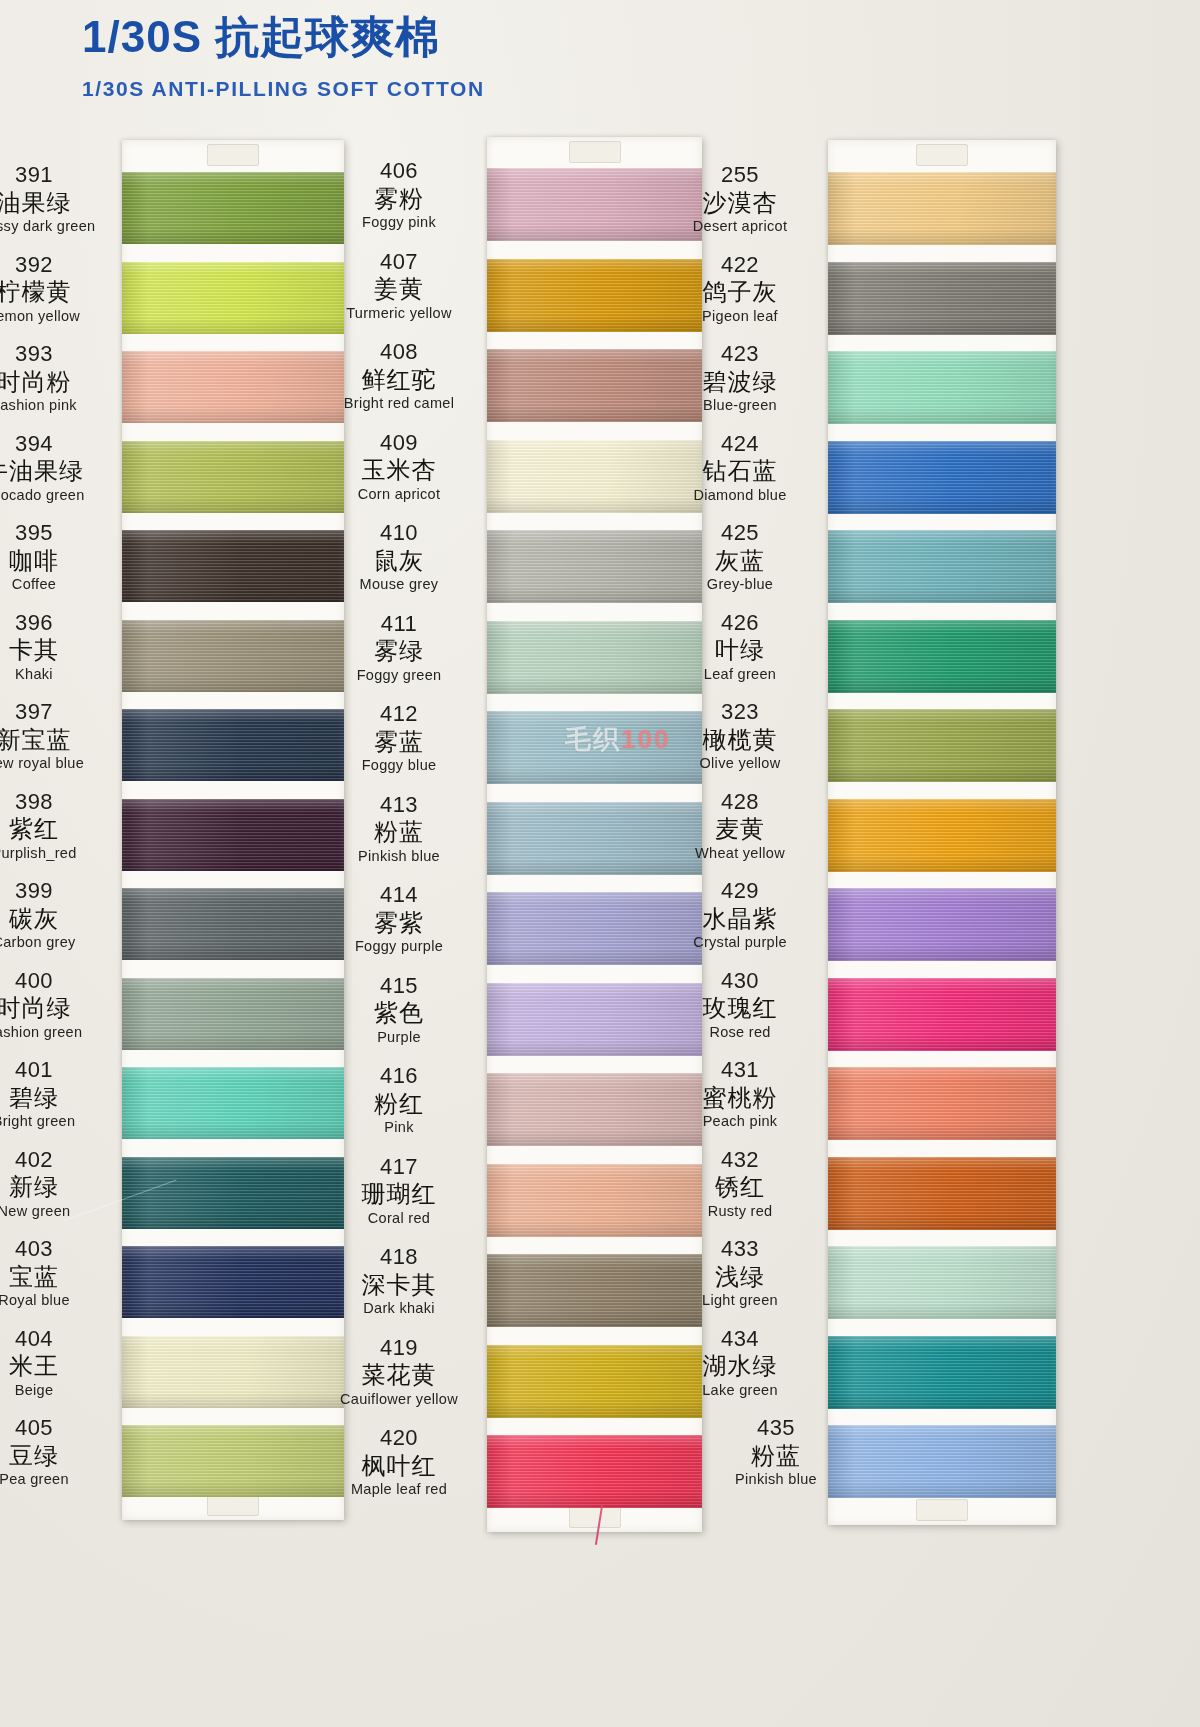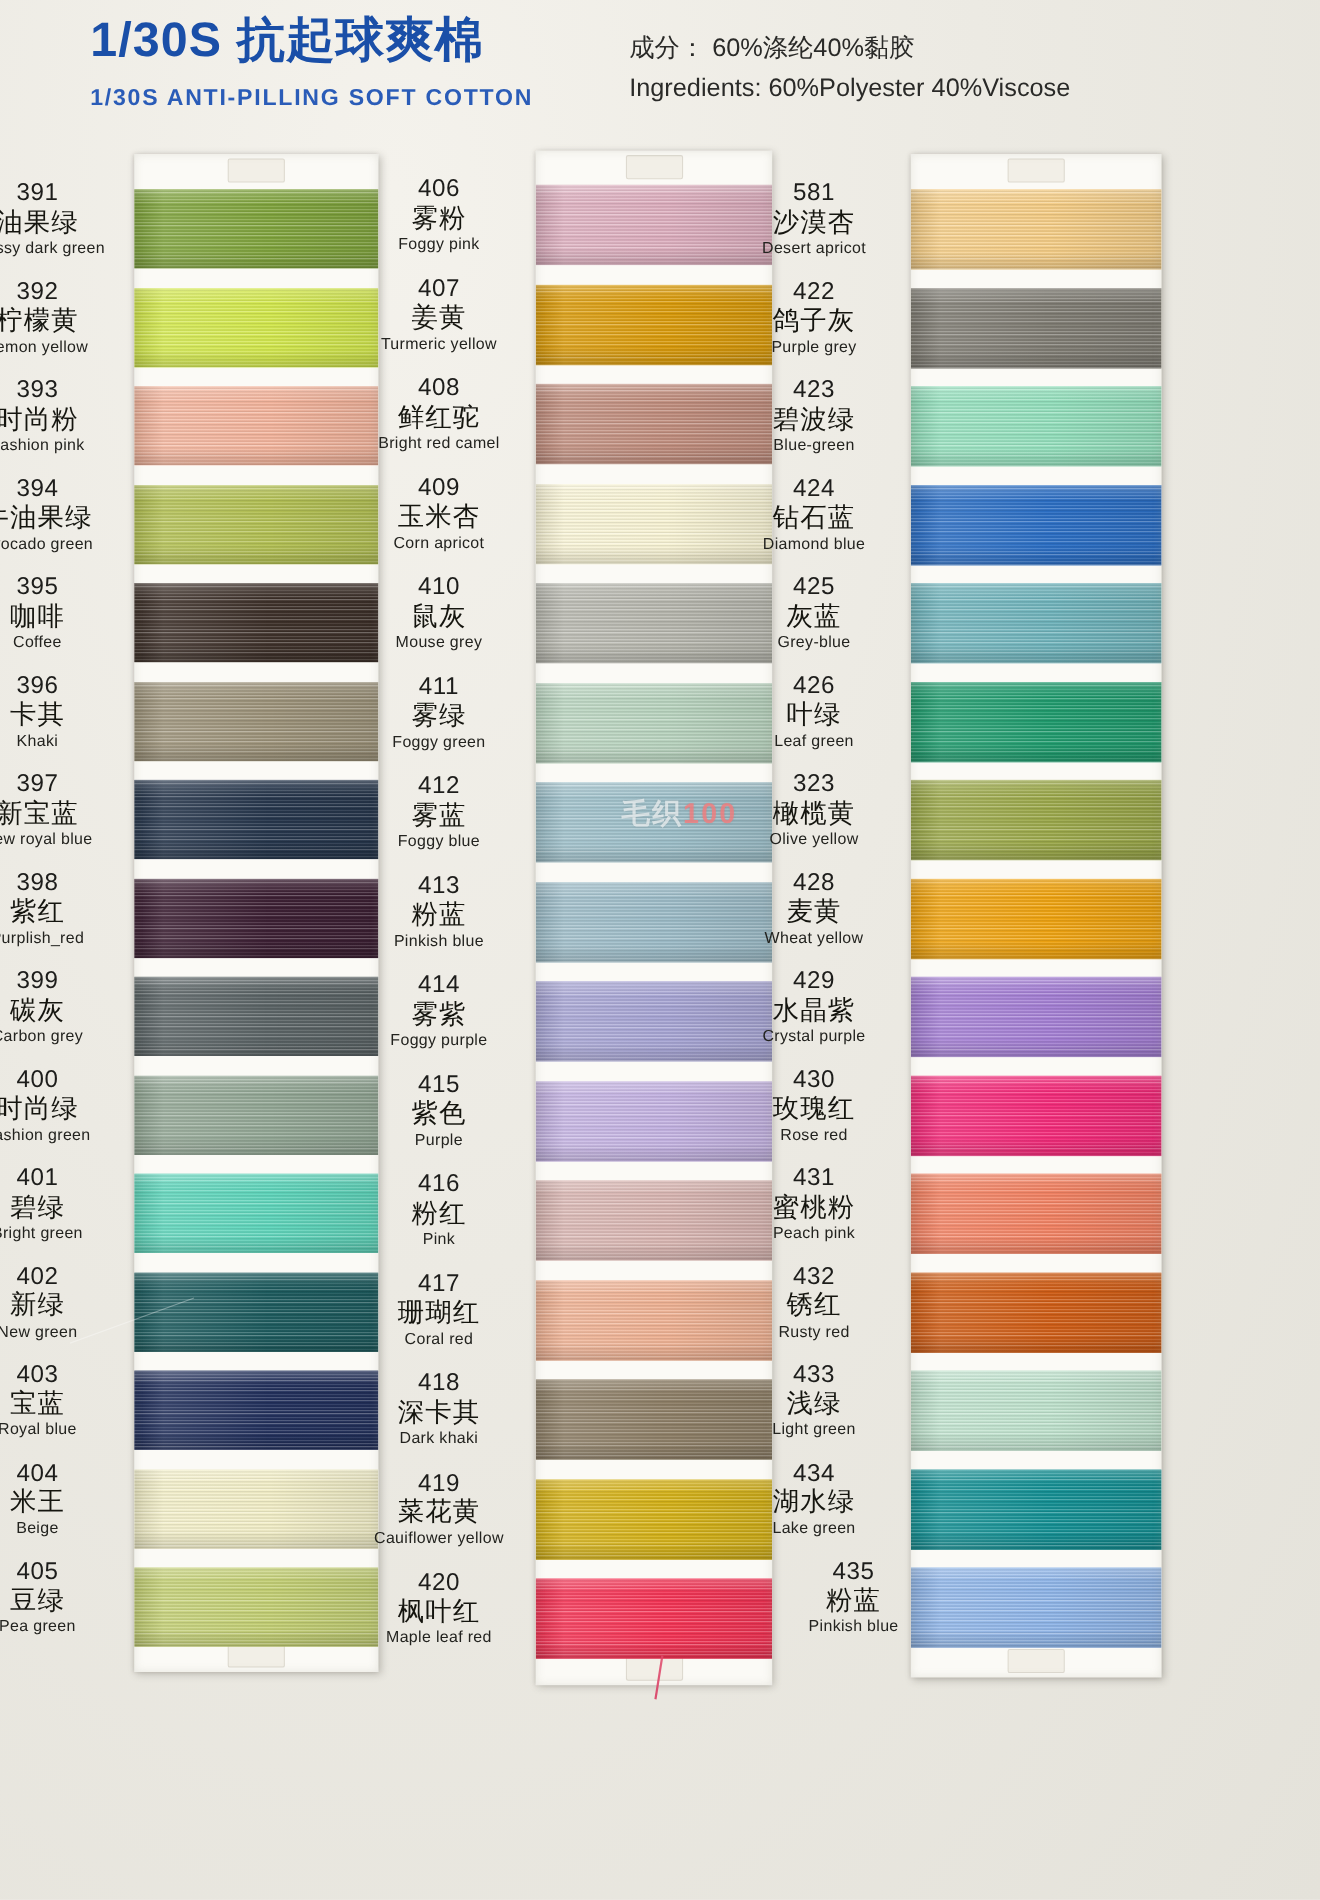--- a/index.html
+++ b/index.html
@@ -130,24 +130,20 @@
 
 <div class="paper-bg"></div>
 
 <div class="page">
 
   <div class="header">
     <div class="title-block">
       <div class="title-cn">1/30S 抗起球爽棉</div>
       <div class="title-en">1/30S ANTI-PILLING SOFT COTTON</div>
     </div>
-    <div class="ingredients">
-      <div class="ing-line">成分： 60%涤纶40%黏胶</div>
-      <div class="ing-line">Ingredients: 60%Polyester 40%Viscose</div>
-    </div>
   </div>
 
   <div class="strip strip-1">
     <div class="hang-hole"></div>
     <div class="hang-hole bottom"></div>
   <div class="swatch" style="top: 32px; height: 72px; background: rgb(127, 163, 60);">
         <div class="threads"></div>
         <div class="sheen"></div>
       </div>
       <div class="swatch" style="top: 121.5px; height: 72px; background: rgb(211, 232, 78);">
@@ -481,28 +477,28 @@
         <div class="code">419</div>
         <div class="cn">菜花黄</div>
         <div class="en">Cauiflower yellow</div>
       </div>
       <div class="label" style="left: 319px; top: 1425px;">
         <div class="code">420</div>
         <div class="cn">枫叶红</div>
         <div class="en">Maple leaf red</div>
       </div>
       <div class="label" style="left: 660px; top: 162px;">
-        <div class="code">581</div>
+        <div class="code">255</div>
         <div class="cn">沙漠杏</div>
         <div class="en">Desert apricot</div>
       </div>
       <div class="label" style="left: 660px; top: 251.5px;">
         <div class="code">422</div>
         <div class="cn">鸽子灰</div>
-        <div class="en">Purple grey</div>
+        <div class="en">Pigeon leaf</div>
       </div>
       <div class="label" style="left: 660px; top: 341px;">
         <div class="code">423</div>
         <div class="cn">碧波绿</div>
         <div class="en">Blue-green</div>
       </div>
       <div class="label" style="left: 660px; top: 430.5px;">
         <div class="code">424</div>
         <div class="cn">钻石蓝</div>
         <div class="en">Diamond blue</div>

